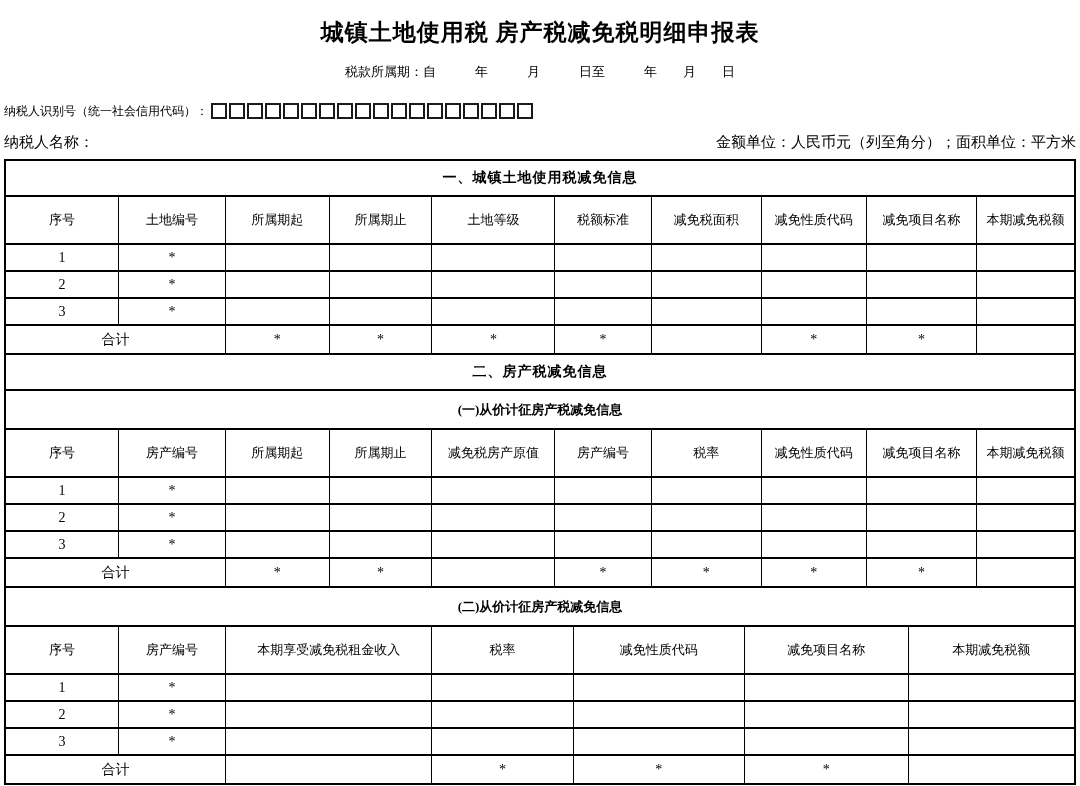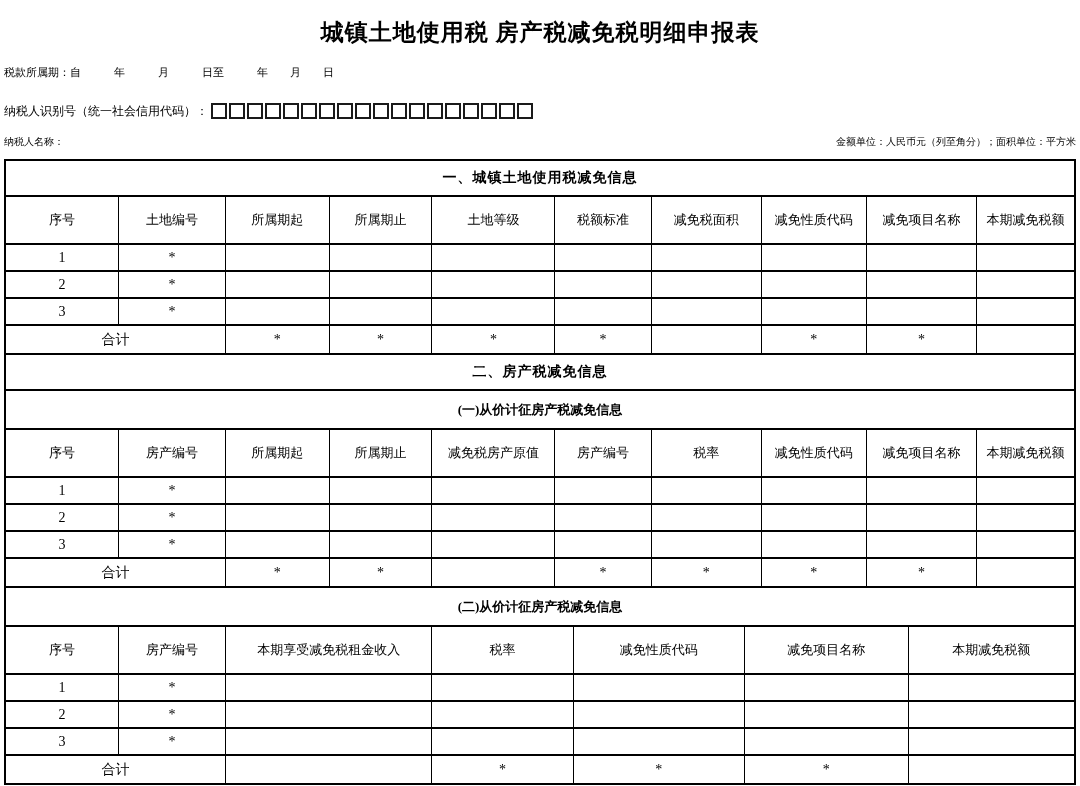--- a/index.html
+++ b/index.html
@@ -8,33 +8,33 @@
     background: #ffffff; color: #000000;
     font-family: "Liberation Serif", "DejaVu Serif", serif;
   }
   .page { width: 1072px; margin: 13px auto; padding: 0 4px; box-sizing: content-box; }
 
   .title {
     text-align: center; font-size: 23px; font-weight: bold;
     letter-spacing: 1px; padding-top: 7px; line-height: 26px;
   }
   .subtitle {
-    font-size: 11px; margin-top: 17px; line-height: 18px;
+    text-align: center; font-size: 13px; margin-top: 17px; line-height: 18px;
   }
   .id-line {
     margin-top: 20px; font-size: 12px; line-height: 20px;
     display: flex; align-items: center;
   }
   .code-boxes { display: inline-flex; align-items: center; margin-left: 3px; }
   .code-box {
     display: inline-block; width: 12px; height: 12px;
     border: 2px solid #1a1a1a; margin-right: 2px; background: #ffffff;
   }
   .name-line {
-    margin-top: 12px; margin-bottom: 8px; font-size: 10px; line-height: 18px;
+    margin-top: 12px; margin-bottom: 8px; font-size: 15px; line-height: 18px;
     display: flex; justify-content: space-between; align-items: flex-end;
   }
 
   table.form {
     width: 100%; border-collapse: collapse; table-layout: fixed;
     border: 2px solid #000;
   }
   table.form td {
     border: 1px solid #000; border-top-width: 2px; border-bottom-width: 2px;
     text-align: center; vertical-align: middle; padding: 0 2px;

